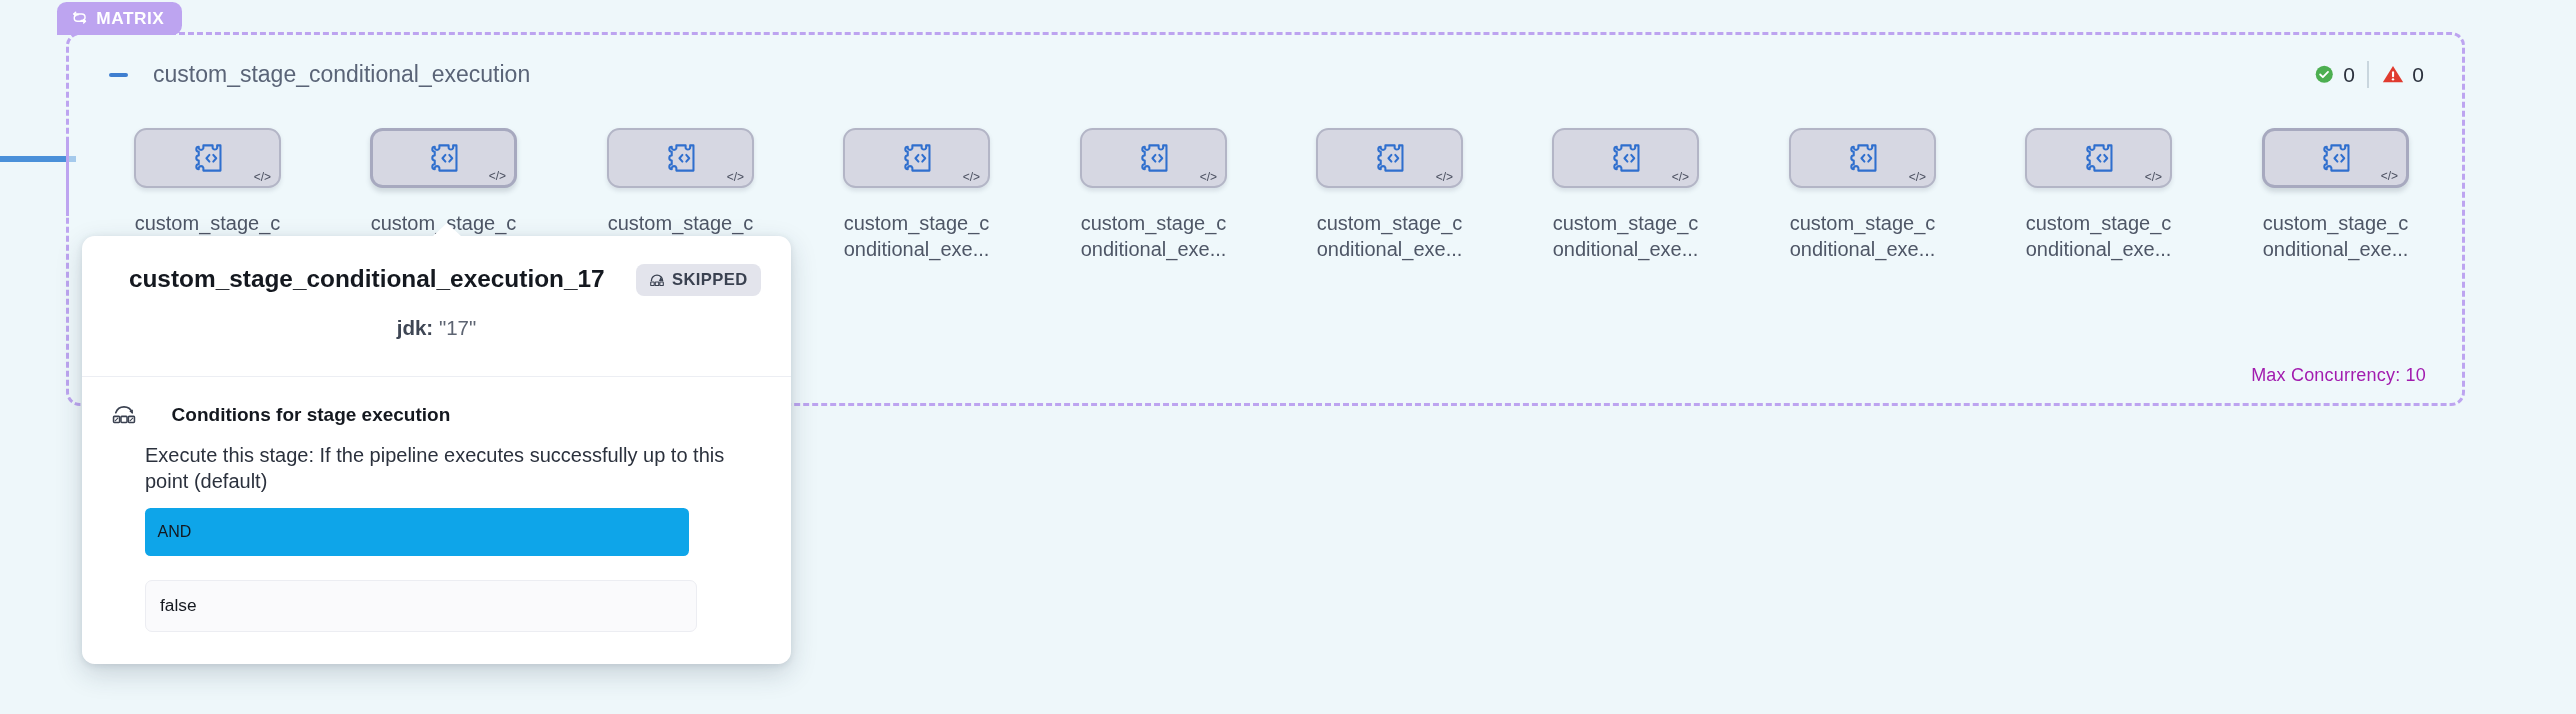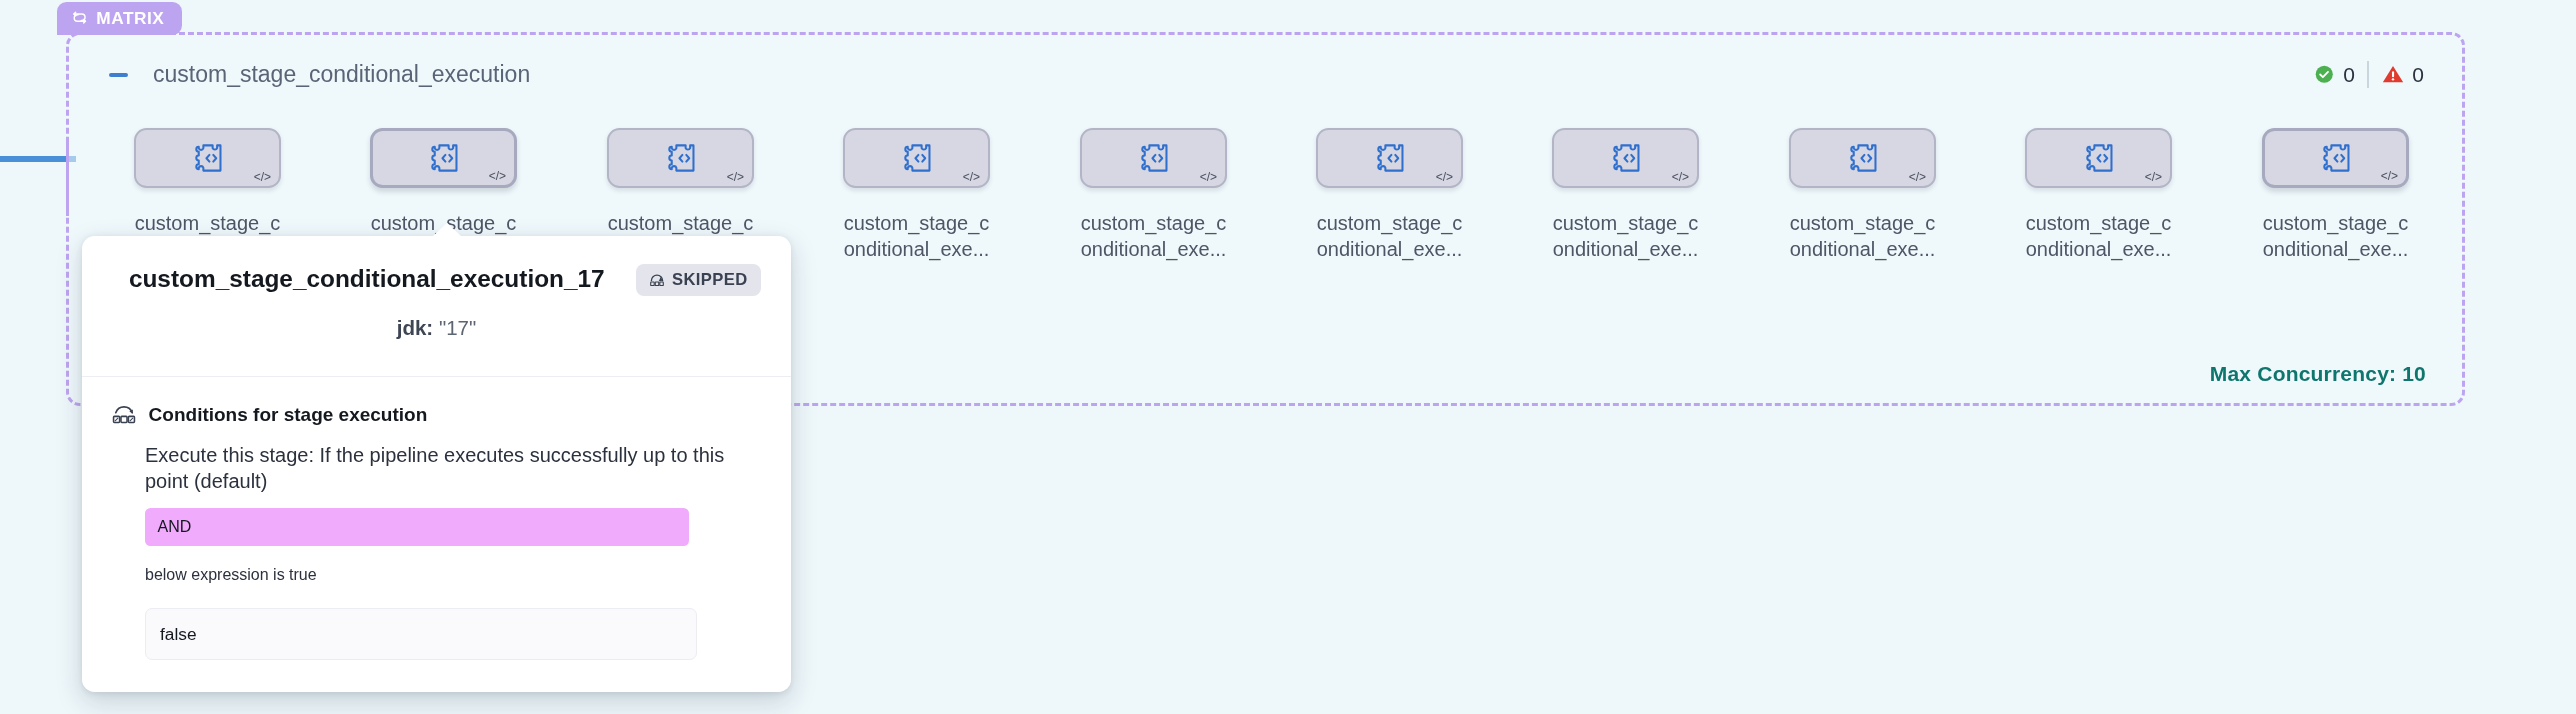--- a/index.html
+++ b/index.html
@@ -179,23 +179,23 @@
     line-height: 1.32;
     color: #4e5666;
     word-break: break-all;
   }
 
   
   .max-concurrency {
     position: absolute;
     right: 36px;
     bottom: 17.3px;
-    font-size: 21px;
-    font-weight: 700;
-    color: #0f766e;
+    font-size: 18px;
+    font-weight: 400;
+    color: #a21caf;
     letter-spacing: 0.2px;
   }
 
   
   .tip {
     position: absolute;
     left: 82px;
     top: 236px;
     width: 709px;
     background: #ffffff;
@@ -265,36 +265,37 @@
 
   .cond-head {
     display: flex;
     align-items: center;
     gap: 12.6px;
   }
   .cond-title {
     font-size: 19px;
     font-weight: 700;
     color: #14181f;
+    margin-left: 23px;
   }
 
   .cond-desc {
     margin-top: 16px;
     margin-left: 33px;
     font-size: 20px;
     color: #2b313d;
     line-height: 1.3;
   }
 
   .field-and {
     margin-top: 14px;
     margin-left: 33px;
     width: 544px;
-    height: 38px;
-    background: #f0abfc;
+    height: 48px;
+    background: #0ea5e9;
     border-radius: 5.5px;
     display: flex;
     align-items: center;
     padding: 0 12.6px;
     font-size: 16px;
     color: #14181f;
   }
 
   .cond-sub {
     margin-top: 20.5px;
@@ -508,21 +509,20 @@
         </svg>
         <span class="cond-title">Conditions for stage execution</span>
       </div>
 
       <div class="cond-desc">Execute this stage: If the pipeline executes successfully up to this point (default)</div>
 
       <div class="field-and">
         <span>AND</span>
       </div>
 
-      <div class="cond-sub">below expression is true</div>
 
       <div class="field-expr">
         <span>false</span>
       </div>
     </div>
   </div>
 
 </div>
 
 

